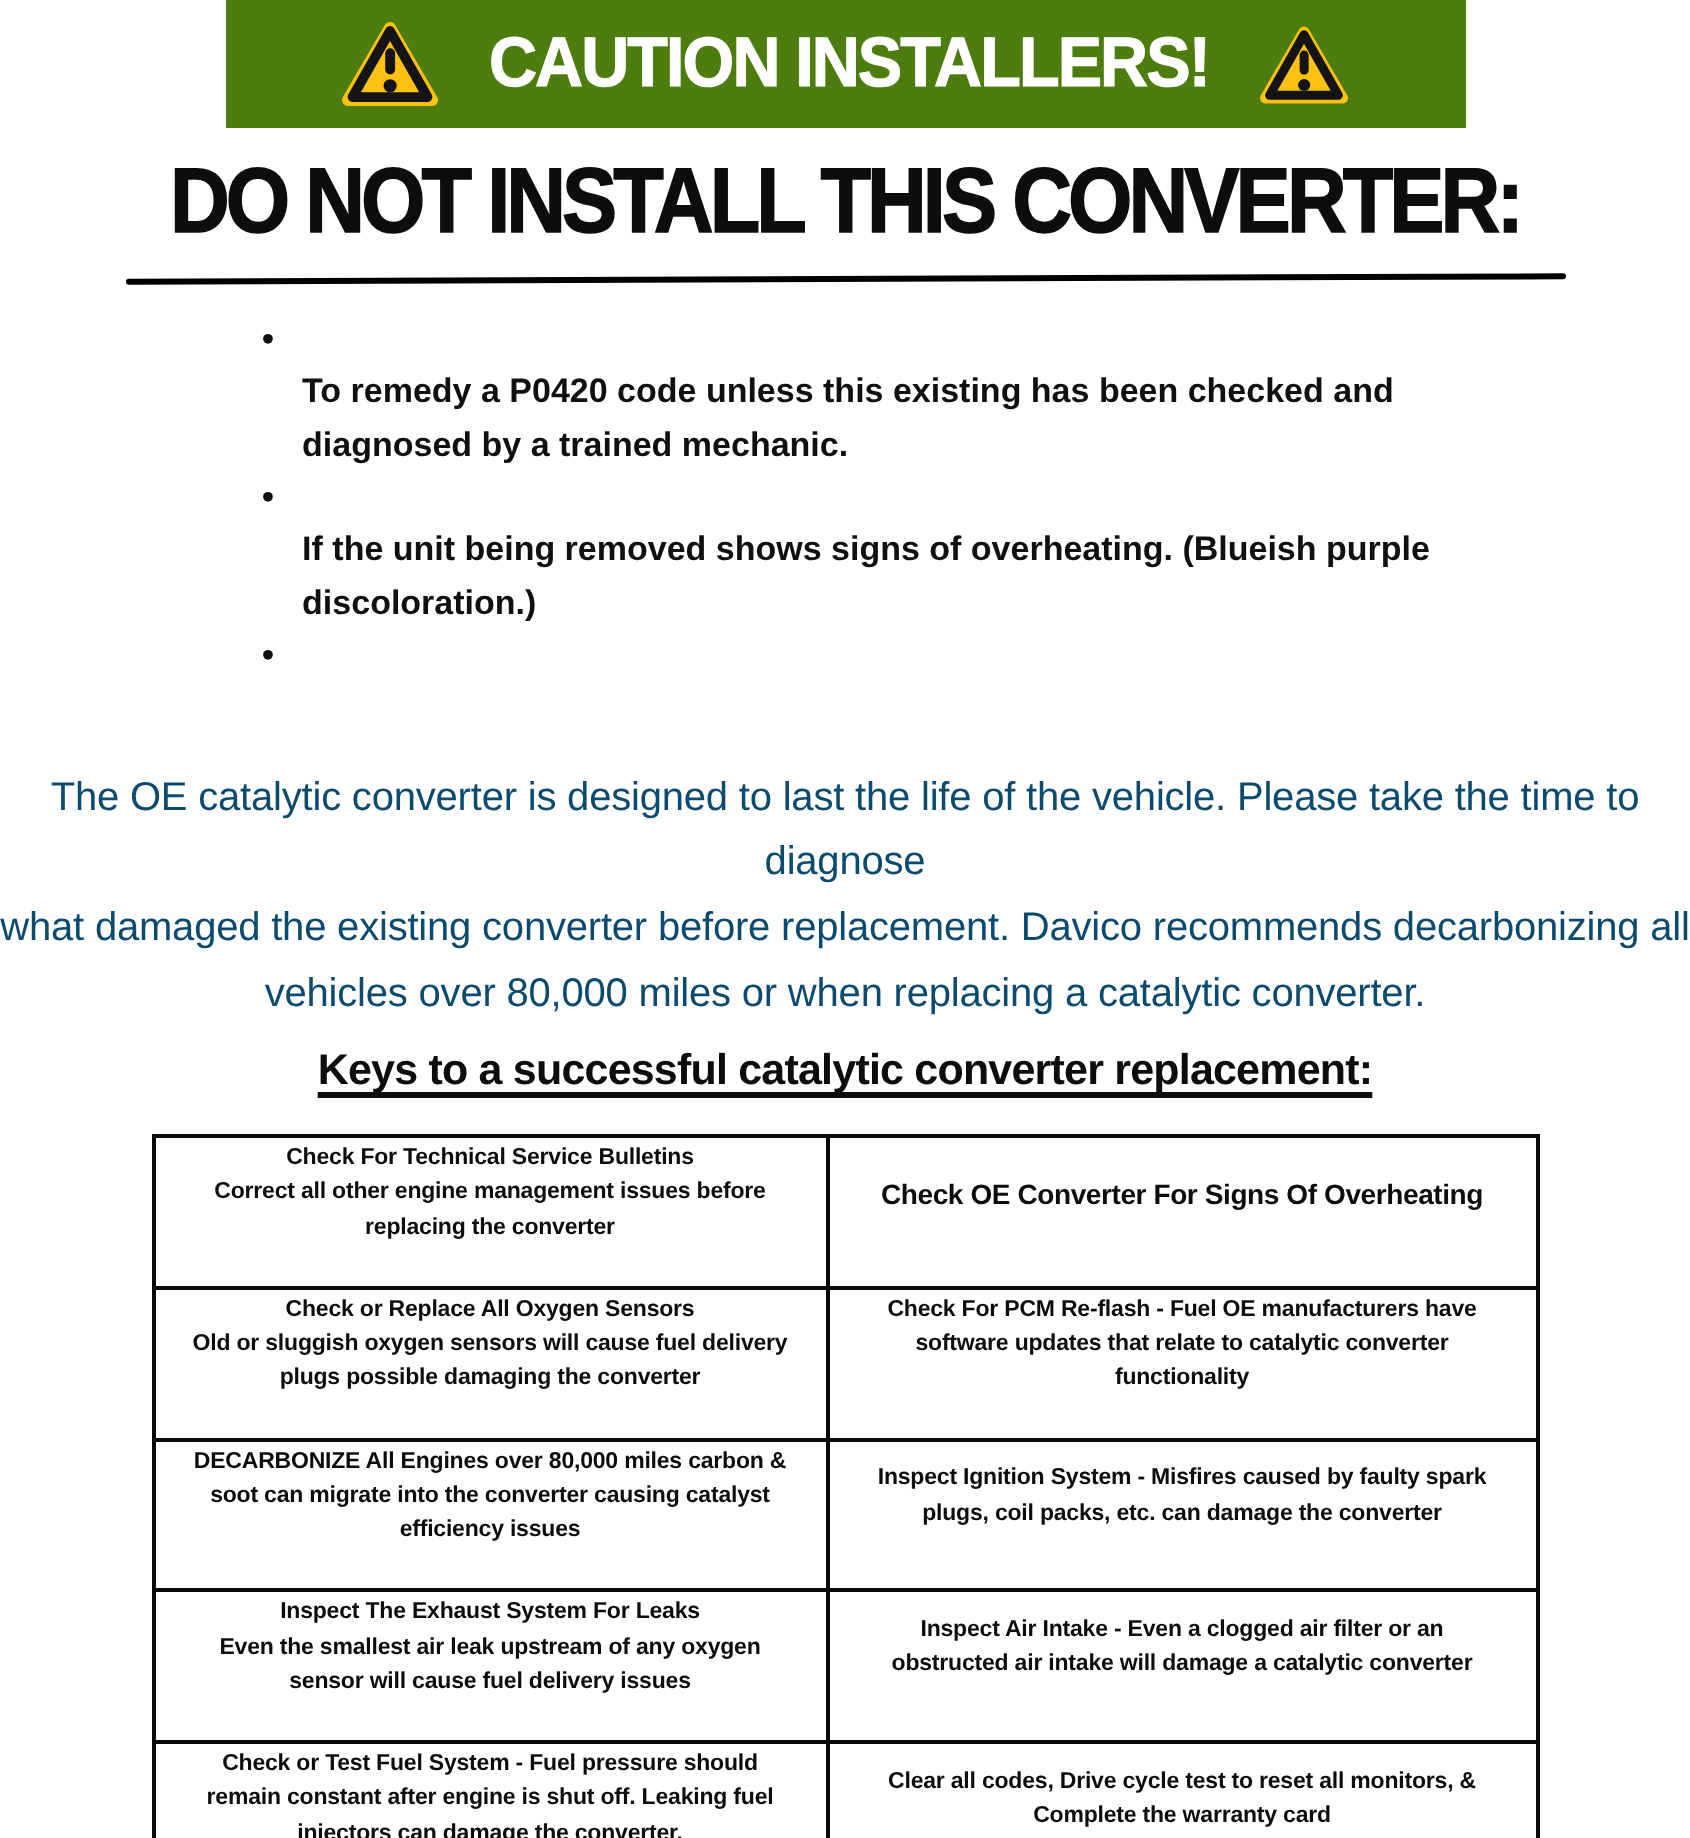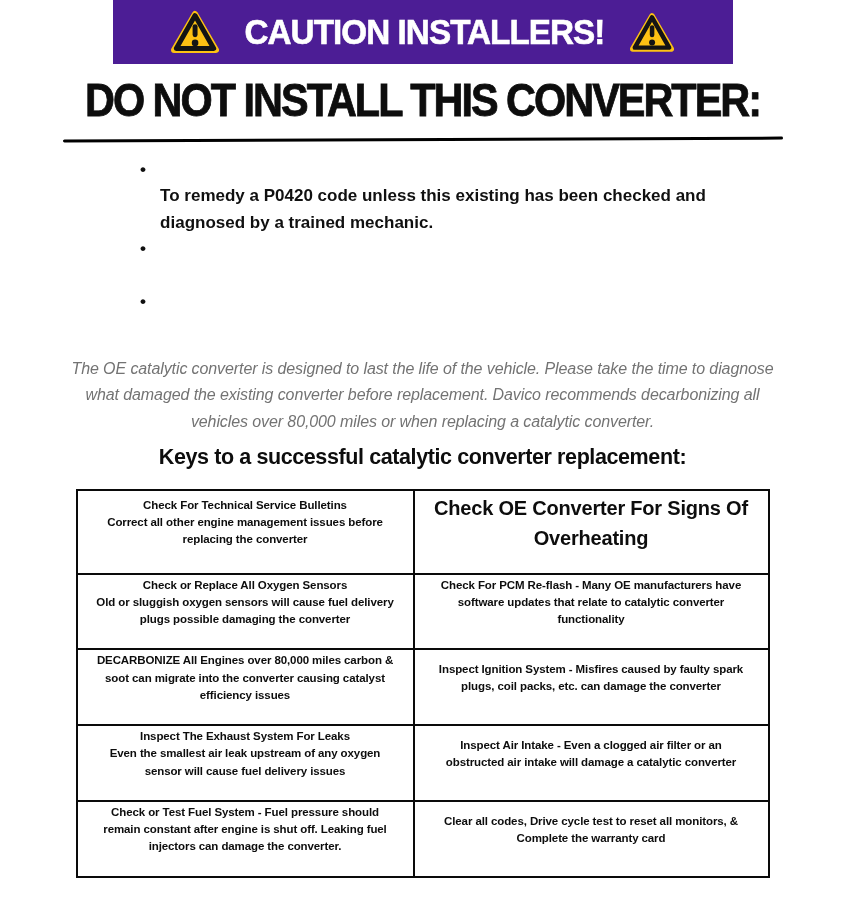--- a/index.html
+++ b/index.html
@@ -11,21 +11,21 @@
     font-family: "Liberation Sans", sans-serif;
     overflow: hidden;
   }
   .page { width: 845px; height: 919px; position: relative; }
 
   
   .banner {
     width: 620px;
     height: 64px;
     margin: 0 auto;
-    background: #4c1d95;
+    background: #4d7c0f;
     display: flex;
     align-items: center;
     justify-content: center;
     gap: 16px;
   }
   .banner-title {
     color: #ffffff;
     font-weight: bold;
     font-size: 35px;
     letter-spacing: -1px;
@@ -79,36 +79,36 @@
     position: absolute;
     left: 1px;
     top: 0;
   }
 
   
   .intro {
     margin: 15px auto 0 auto;
     width: fit-content;
     text-align: center;
-    font-size: 16px;
+    font-size: 20px;
     line-height: 1.63;
-    color: #737373;
+    color: #0c4a6e;
     letter-spacing: -0.1px;
     white-space: pre-line;
-    font-style: italic;
   }
 
   
   .keys-heading {
     margin: 10px 0 0 0;
     text-align: center;
     font-size: 21.5px;
     font-weight: bold;
     color: #0d0d0d;
     letter-spacing: -0.4px;
+    text-decoration: underline;
     text-decoration-thickness: 2.5px;
     text-underline-offset: 4px;
   }
 
   
   table.tips {
     width: 694px;
     margin: 19px auto 0 auto;
     border-collapse: collapse;
     table-layout: fixed;
@@ -120,21 +120,21 @@
     vertical-align: middle;
     font-weight: bold;
     font-size: 11.5px;
     line-height: 1.5;
     color: #0d0d0d;
     letter-spacing: -0.1px;
     padding: 2px 10px 20px 10px;
     white-space: pre-line;
   }
   table.tips td.col-left { width: 48.7%; }
-  table.tips tr.row-0 td.col-right { font-size: 20px; letter-spacing: -0.2px; }
+  table.tips tr.row-0 td.col-right { font-size: 14px; letter-spacing: -0.2px; }
 </style>
 </head>
 <body>
 
 <div class="page">
 
   <div class="banner">
     <svg class="tri-icon" width="48" height="44" viewBox="0 0 64 58" aria-hidden="true">
       <polygon points="32,5 60,53 4,53" fill="none" stroke="#FDC113" stroke-width="8" stroke-linejoin="round"></polygon>
       <polygon points="32,7 57,51 7,51" fill="#FDC113" stroke="#141414" stroke-width="6.5" stroke-linejoin="round"></polygon>
@@ -153,21 +153,22 @@
   <h1 class="main-heading">DO NOT INSTALL THIS CONVERTER:</h1>
 
   <div class="rule"></div>
 
   <ul class="warning-list">
     <li>
       <span class="bullet-dot">•</span><span>To remedy a P0420 code unless this existing has been checked and
 diagnosed by a trained mechanic.</span>
     </li>
     <li>
-      <span class="bullet-dot">•</span>
+      <span class="bullet-dot">•</span><span>If the unit being removed shows signs of overheating. (Blueish purple
+discoloration.)</span>
     </li>
     <li>
       <span class="bullet-dot">•</span>
     </li>
   </ul>
 
   <p class="intro">The OE catalytic converter is designed to last the life of the vehicle. Please take the time to diagnose
 what damaged the existing converter before replacement. Davico recommends decarbonizing all
 vehicles over 80,000 miles or when replacing a catalytic converter.</p>
 
@@ -178,21 +179,21 @@
       <tr class="row-0">
         <td class="col-left">Check For Technical Service Bulletins
 Correct all other engine management issues before
 replacing the converter</td>
         <td class="col-right">Check OE Converter For Signs Of Overheating</td>
       </tr>
       <tr class="row-1">
         <td class="col-left">Check or Replace All Oxygen Sensors
 Old or sluggish oxygen sensors will cause fuel delivery
 plugs possible damaging the converter</td>
-        <td class="col-right">Check For PCM Re-flash - Many OE manufacturers have
+        <td class="col-right">Check For PCM Re-flash - Fuel OE manufacturers have
 software updates that relate to catalytic converter
 functionality</td>
       </tr>
       <tr class="row-2">
         <td class="col-left">DECARBONIZE All Engines over 80,000 miles carbon &amp;
 soot can migrate into the converter causing catalyst
 efficiency issues</td>
         <td class="col-right">Inspect Ignition System - Misfires caused by faulty spark
 plugs, coil packs, etc. can damage the converter</td>
       </tr>

